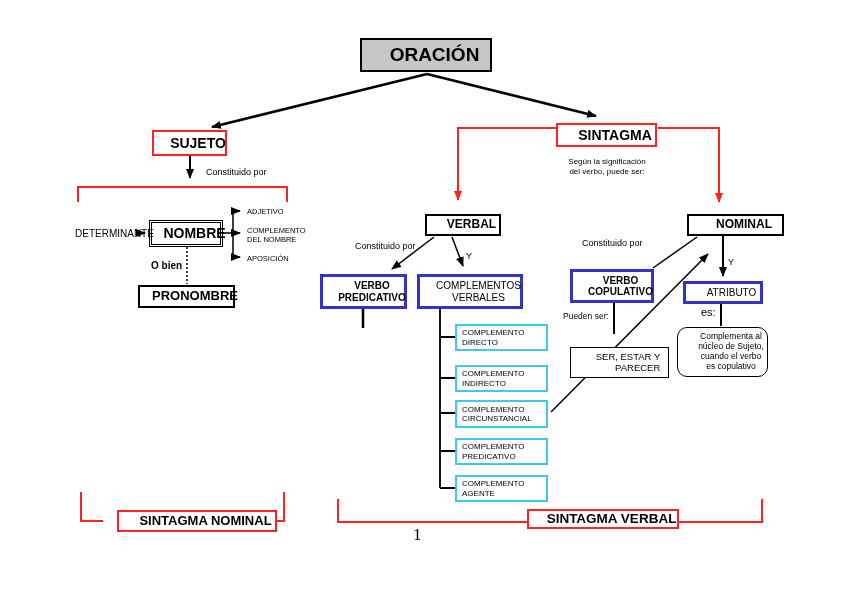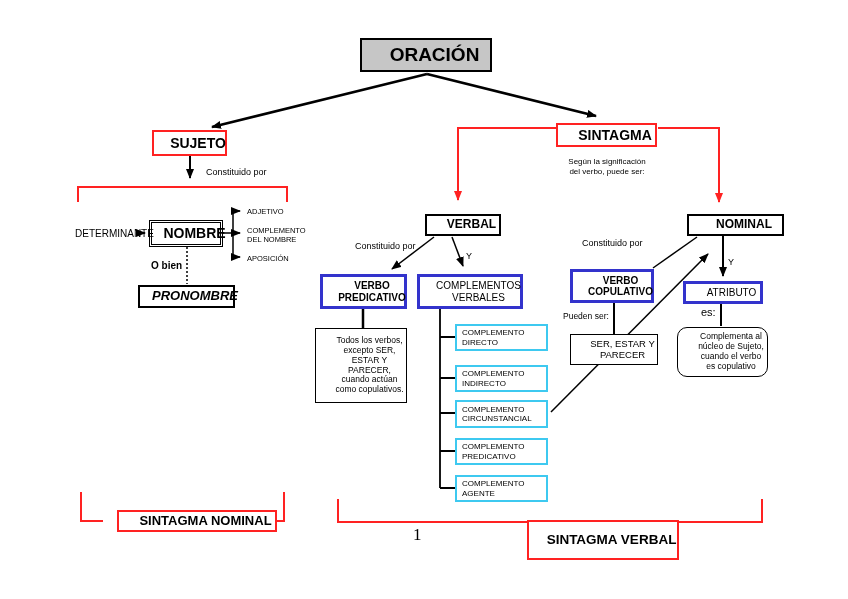--- a/index.html
+++ b/index.html
@@ -72,65 +72,59 @@
   </svg>
 
   <div class="box bold b-black2" style="left:360px;top:38px;width:132px;height:34px;background:#c6c6c6;font-size:19px;">ORACIÓN</div>
 
   <div class="box bold b-red" style="left:152px;top:130px;width:75px;height:26px;font-size:14px;">SUJETO</div>
 
   <div class="box bold b-red" style="left:556px;top:123px;width:101px;height:24px;font-size:14px;">SINTAGMA</div>
 
   <div class="box bold b-double" style="left:151px;top:222px;width:70px;height:23px;font-size:14px;">NOMBRE</div>
 
-  <div class="box bold b-black2" style="left:138px;top:285px;width:97px;height:23px;font-size:13px;font-style:italic;">PRONOMBRE</div>
+  <div class="box bold b-black2" style="left:138px;top:285px;width:97px;height:23px;font-size:13px;">PRONOMBRE</div>
 
   <div class="box bold b-black2" style="left:425px;top:214px;width:76px;height:22px;font-size:12px;">VERBAL</div>
 
   <div class="box bold b-black2" style="left:687px;top:214px;width:97px;height:22px;font-size:12px;">NOMINAL</div>
 
   <div class="box bold b-blue" style="left:320px;top:274px;width:87px;height:35px;font-size:10px;">VERBO
 PREDICATIVO</div>
 
   <div class="box b-blue" style="left:417px;top:274px;width:106px;height:35px;font-size:10px;">COMPLEMENTOS
 VERBALES</div>
 
   <div class="box bold b-blue" style="left:570px;top:269px;width:84px;height:34px;font-size:10px;">VERBO
 COPULATIVO</div>
 
   <div class="box b-blue" style="left:683px;top:281px;width:80px;height:23px;font-size:10px;">ATRIBUTO</div>
 
-  <div class="box b-black1" style="left:315px;top:328px;width:92px;height:75px;font-size:8.5px;">Todos los verbos,
-excepto SER,
-ESTAR Y
-PARECER,
-cuando actúan
-como copulativos.</div>
 
-  <div class="box b-black1" style="left:570px;top:334px;width:88px;height:31px;font-size:9.5px;">SER, ESTAR Y
+  <div class="box b-black1" style="left:570px;top:347px;width:99px;height:31px;font-size:9.5px;text-align:right;">SER, ESTAR Y
 PARECER</div>
 
   <div class="box b-black1" style="left:677px;top:327px;width:91px;height:50px;font-size:8.5px;border-radius:10px;">Complementa al
 núcleo de Sujeto,
 cuando el verbo
 es copulativo</div>
 
   <div class="box b-cyan comp" style="left:455px;top:324px;width:93px;height:27px;">COMPLEMENTO
 DIRECTO</div>
   <div class="box b-cyan comp" style="left:455px;top:365px;width:93px;height:27px;">COMPLEMENTO
 INDIRECTO</div>
   <div class="box b-cyan comp" style="left:455px;top:400px;width:93px;height:28px;">COMPLEMENTO
 CIRCUNSTANCIAL</div>
   <div class="box b-cyan comp" style="left:455px;top:438px;width:93px;height:27px;">COMPLEMENTO
 PREDICATIVO</div>
   <div class="box b-cyan comp" style="left:455px;top:475px;width:93px;height:27px;">COMPLEMENTO
 AGENTE</div>
 
   <div class="box bold b-red" style="left:117px;top:510px;width:160px;height:22px;font-size:13px;">SINTAGMA NOMINAL</div>
-  <div class="box bold b-red" style="left:527px;top:520px;width:152px;height:40px;font-size:13.5px;">SINTAGMA VERBAL</div>
+  <div class="box bold b-red" style="left:527px;top:509px;width:152px;height:20px;font-size:13.5px;">SINTAGMA VERBAL</div>
 
   <div class="lbl" style="left:206px;top:167px;font-size:9px;">Constituido por</div>
   <div class="lbl" style="left:75px;top:228px;font-size:10px;">DETERMINANTE</div>
   <div class="lbl" style="left:247px;top:207px;font-size:7.5px;">ADJETIVO</div>
   <div class="lbl" style="left:247px;top:226px;font-size:7.5px;">COMPLEMENTO
 DEL NOMBRE</div>
   <div class="lbl" style="left:247px;top:254px;font-size:7.5px;">APOSICIÓN</div>
   <div class="lbl bold" style="left:151px;top:260px;font-size:10px;">O bien</div>
   <div class="lbl" style="left:557px;top:157px;width:100px;text-align:center;font-size:8px;">Según la significación
 del verbo, puede ser:</div>

